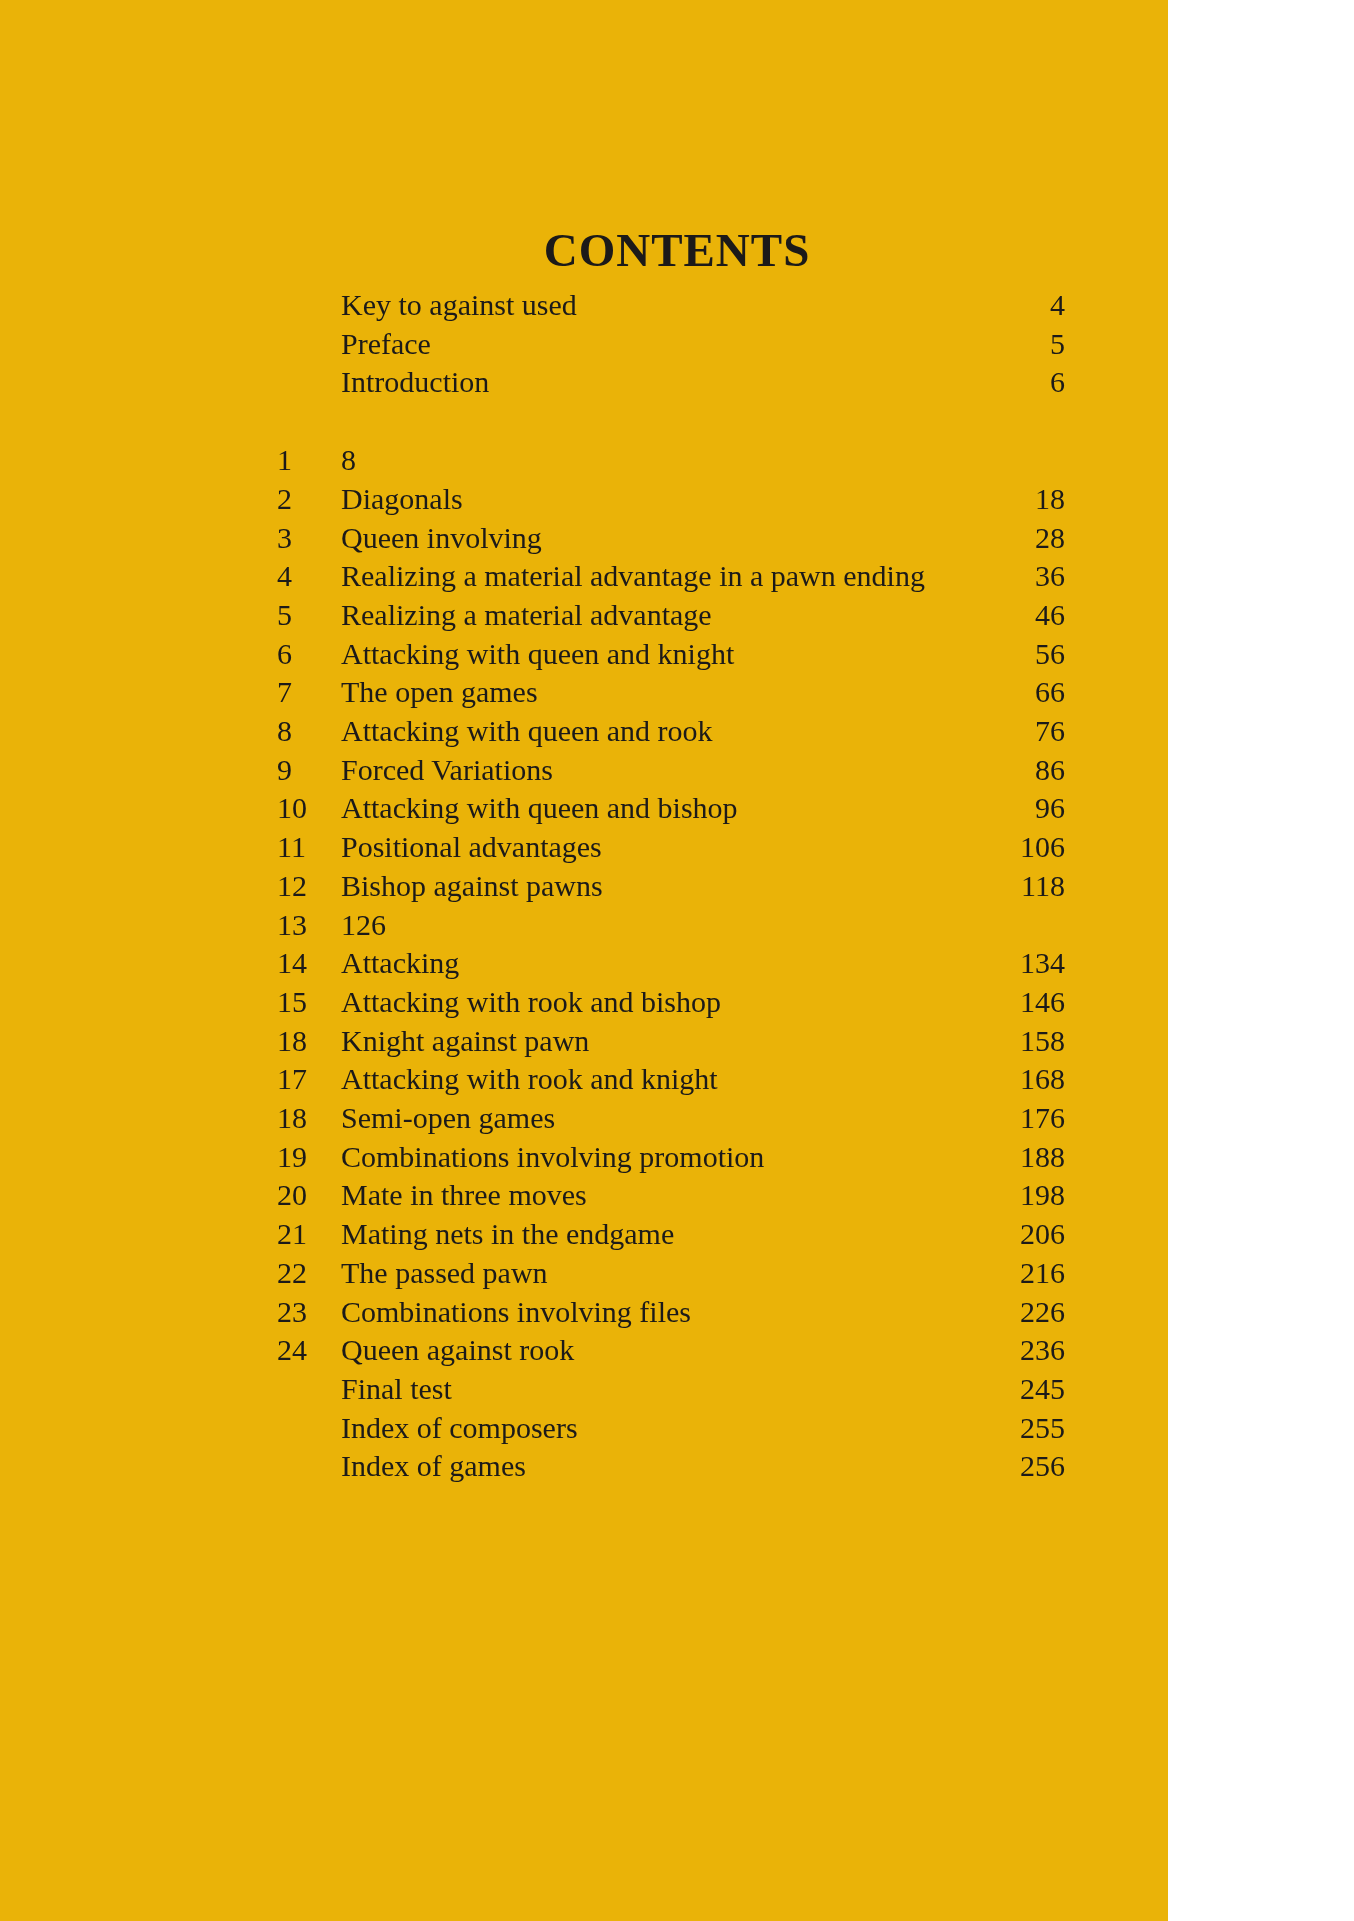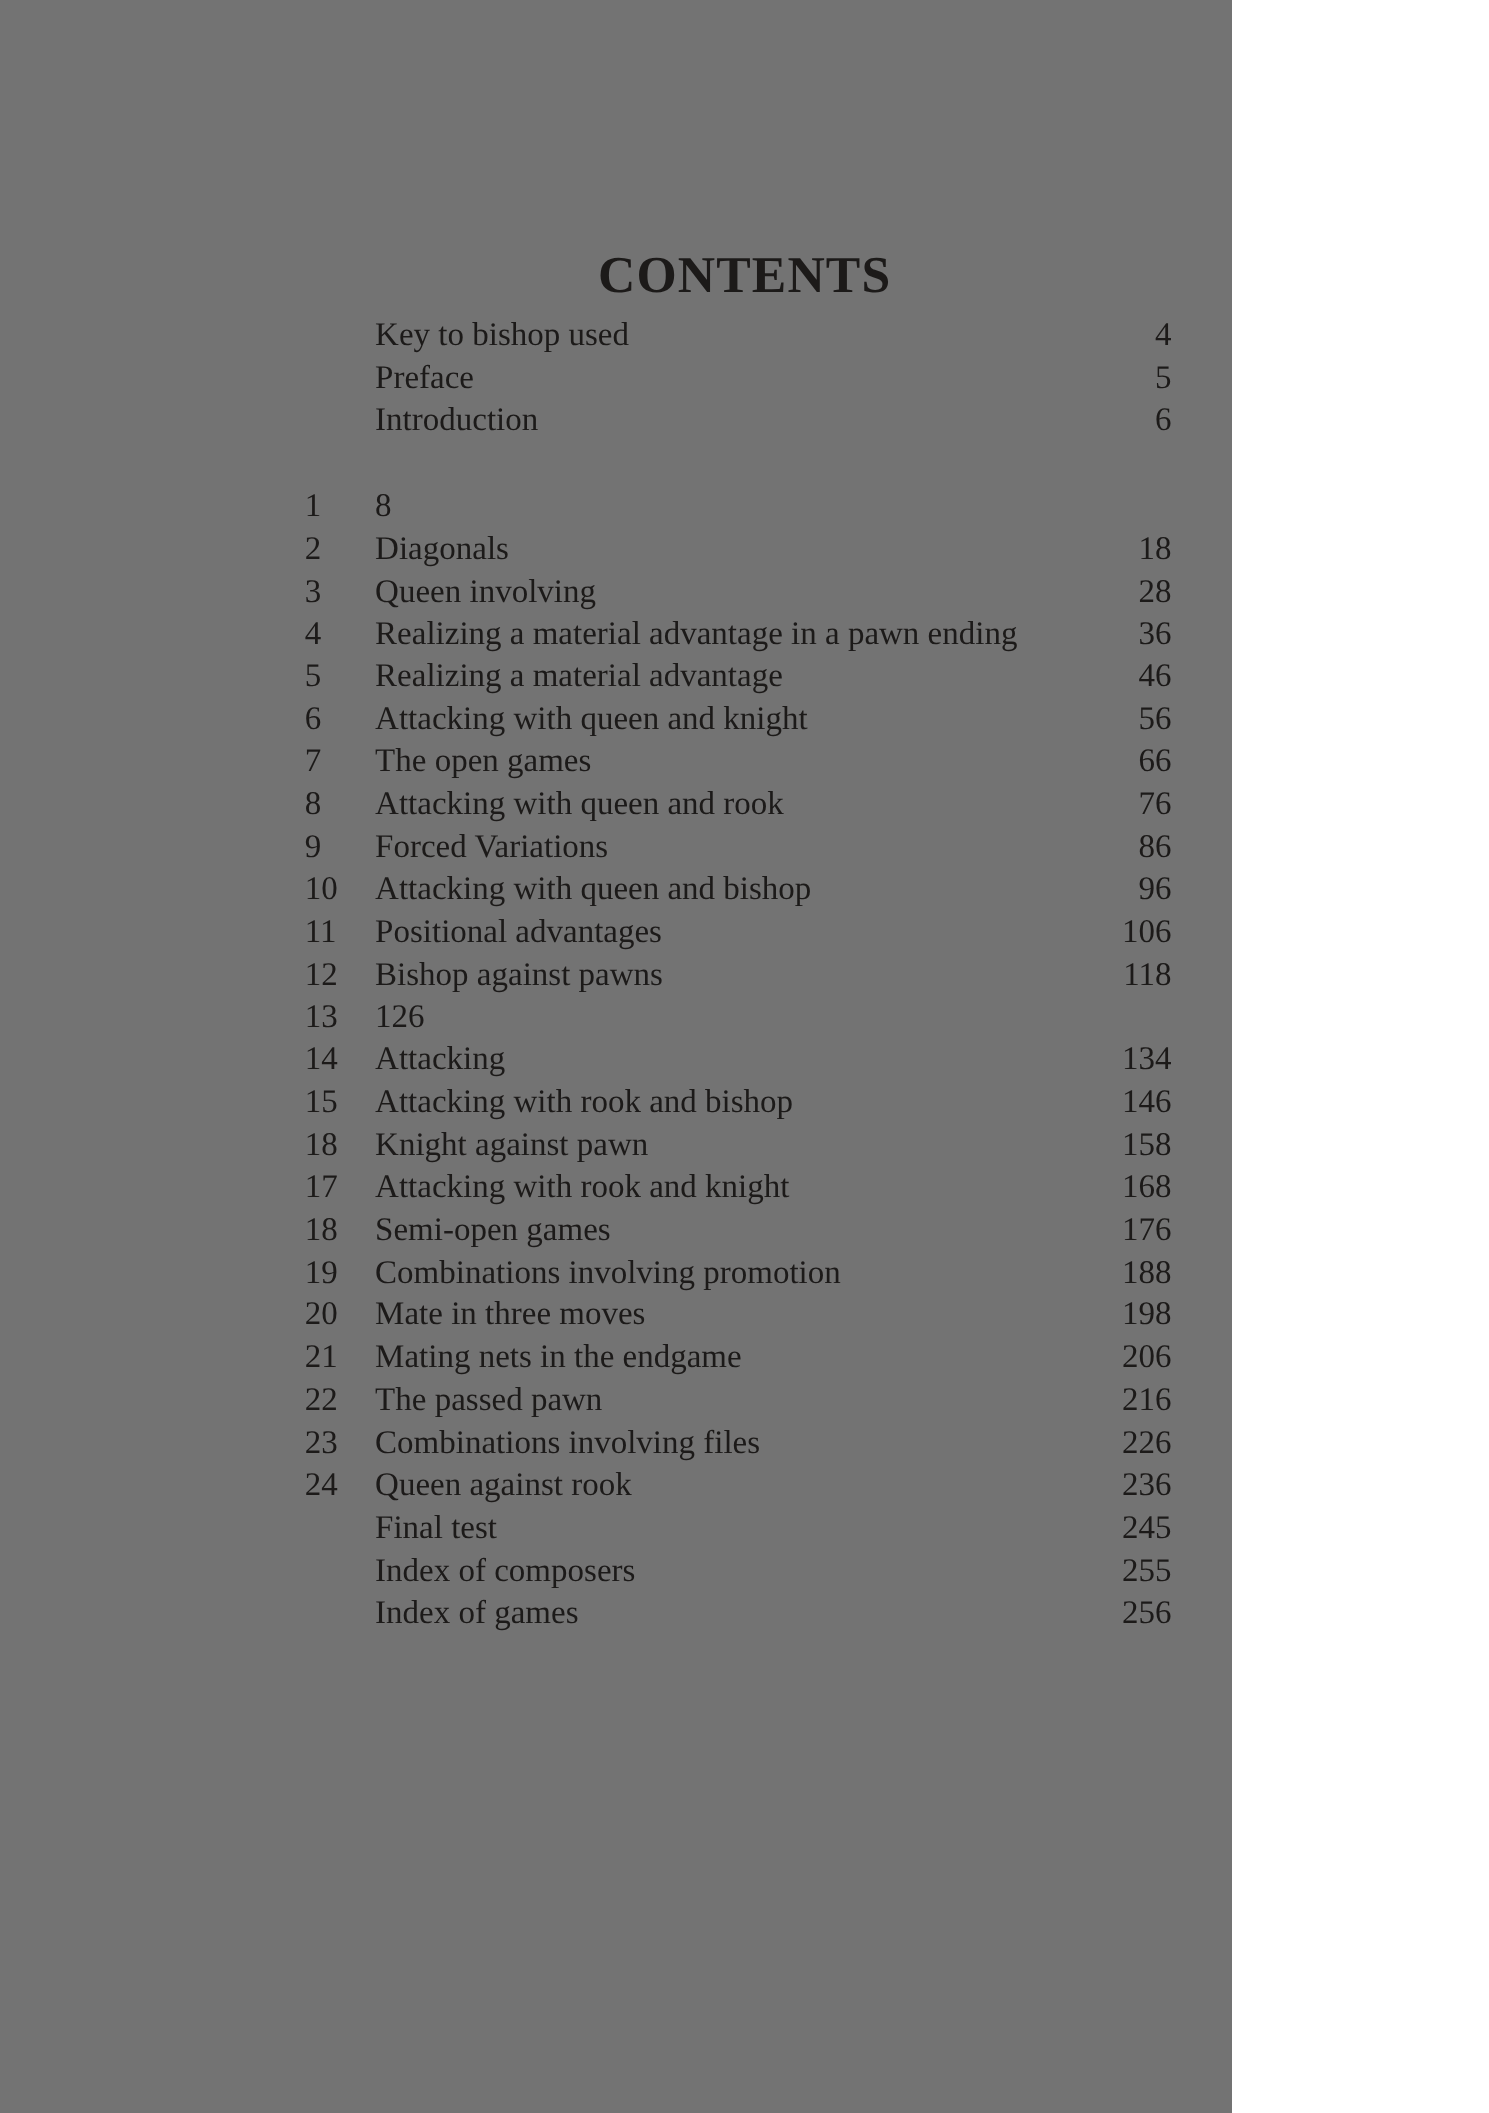--- a/index.html
+++ b/index.html
@@ -4,24 +4,25 @@
 <style>
   html, body {
     margin: 0;
     padding: 0;
     background: #ffffff;
   }
   .page {
     position: relative;
     width: 1120px;
     height: 1921px;
-    background: #737373;
+    background: #eab308;
     color: #1c1a19;
     font-family: "Liberation Serif", "DejaVu Serif", serif;
     overflow: hidden;
+    padding-left: 48px;
   }
   .page-title {
     position: absolute;
     top: 196px;
     left: 0;
     width: 1354px;
     text-align: center;
     font-size: 47px;
     line-height: 47px;
     font-weight: bold;
@@ -63,21 +64,21 @@
 <div class="page">
 
   <h1 class="page-title">CONTENTS</h1>
 
   <div class="toc">
 
     <div class="toc-section">
 
         <div class="toc-row">
           <span class="col-num"></span>
-          <span class="col-title">Key to bishop used</span>
+          <span class="col-title">Key to against used</span>
           <span class="col-page">4</span>
         </div>
 
         <div class="toc-row">
           <span class="col-num"></span>
           <span class="col-title">Preface</span>
           <span class="col-page">5</span>
         </div>
 
         <div class="toc-row">

